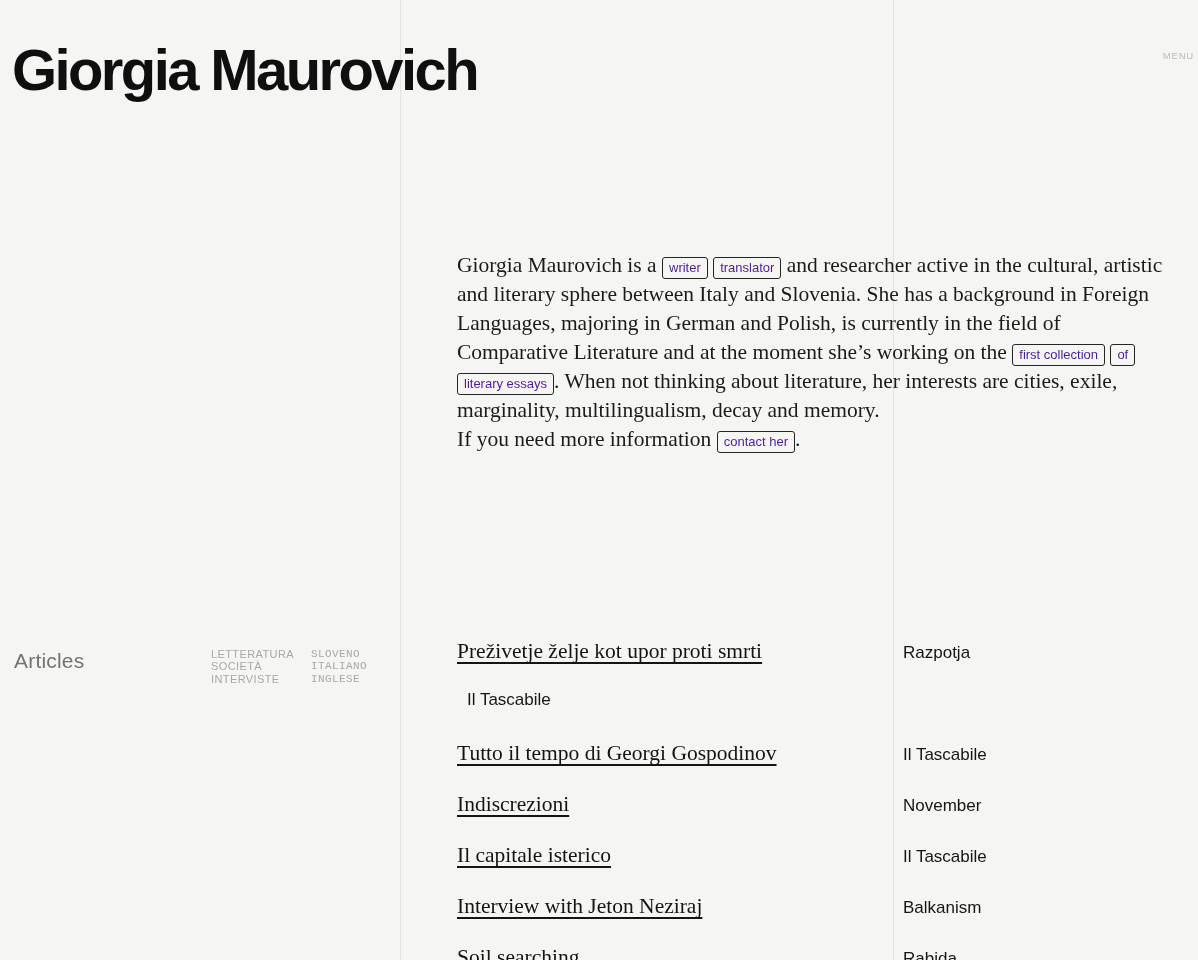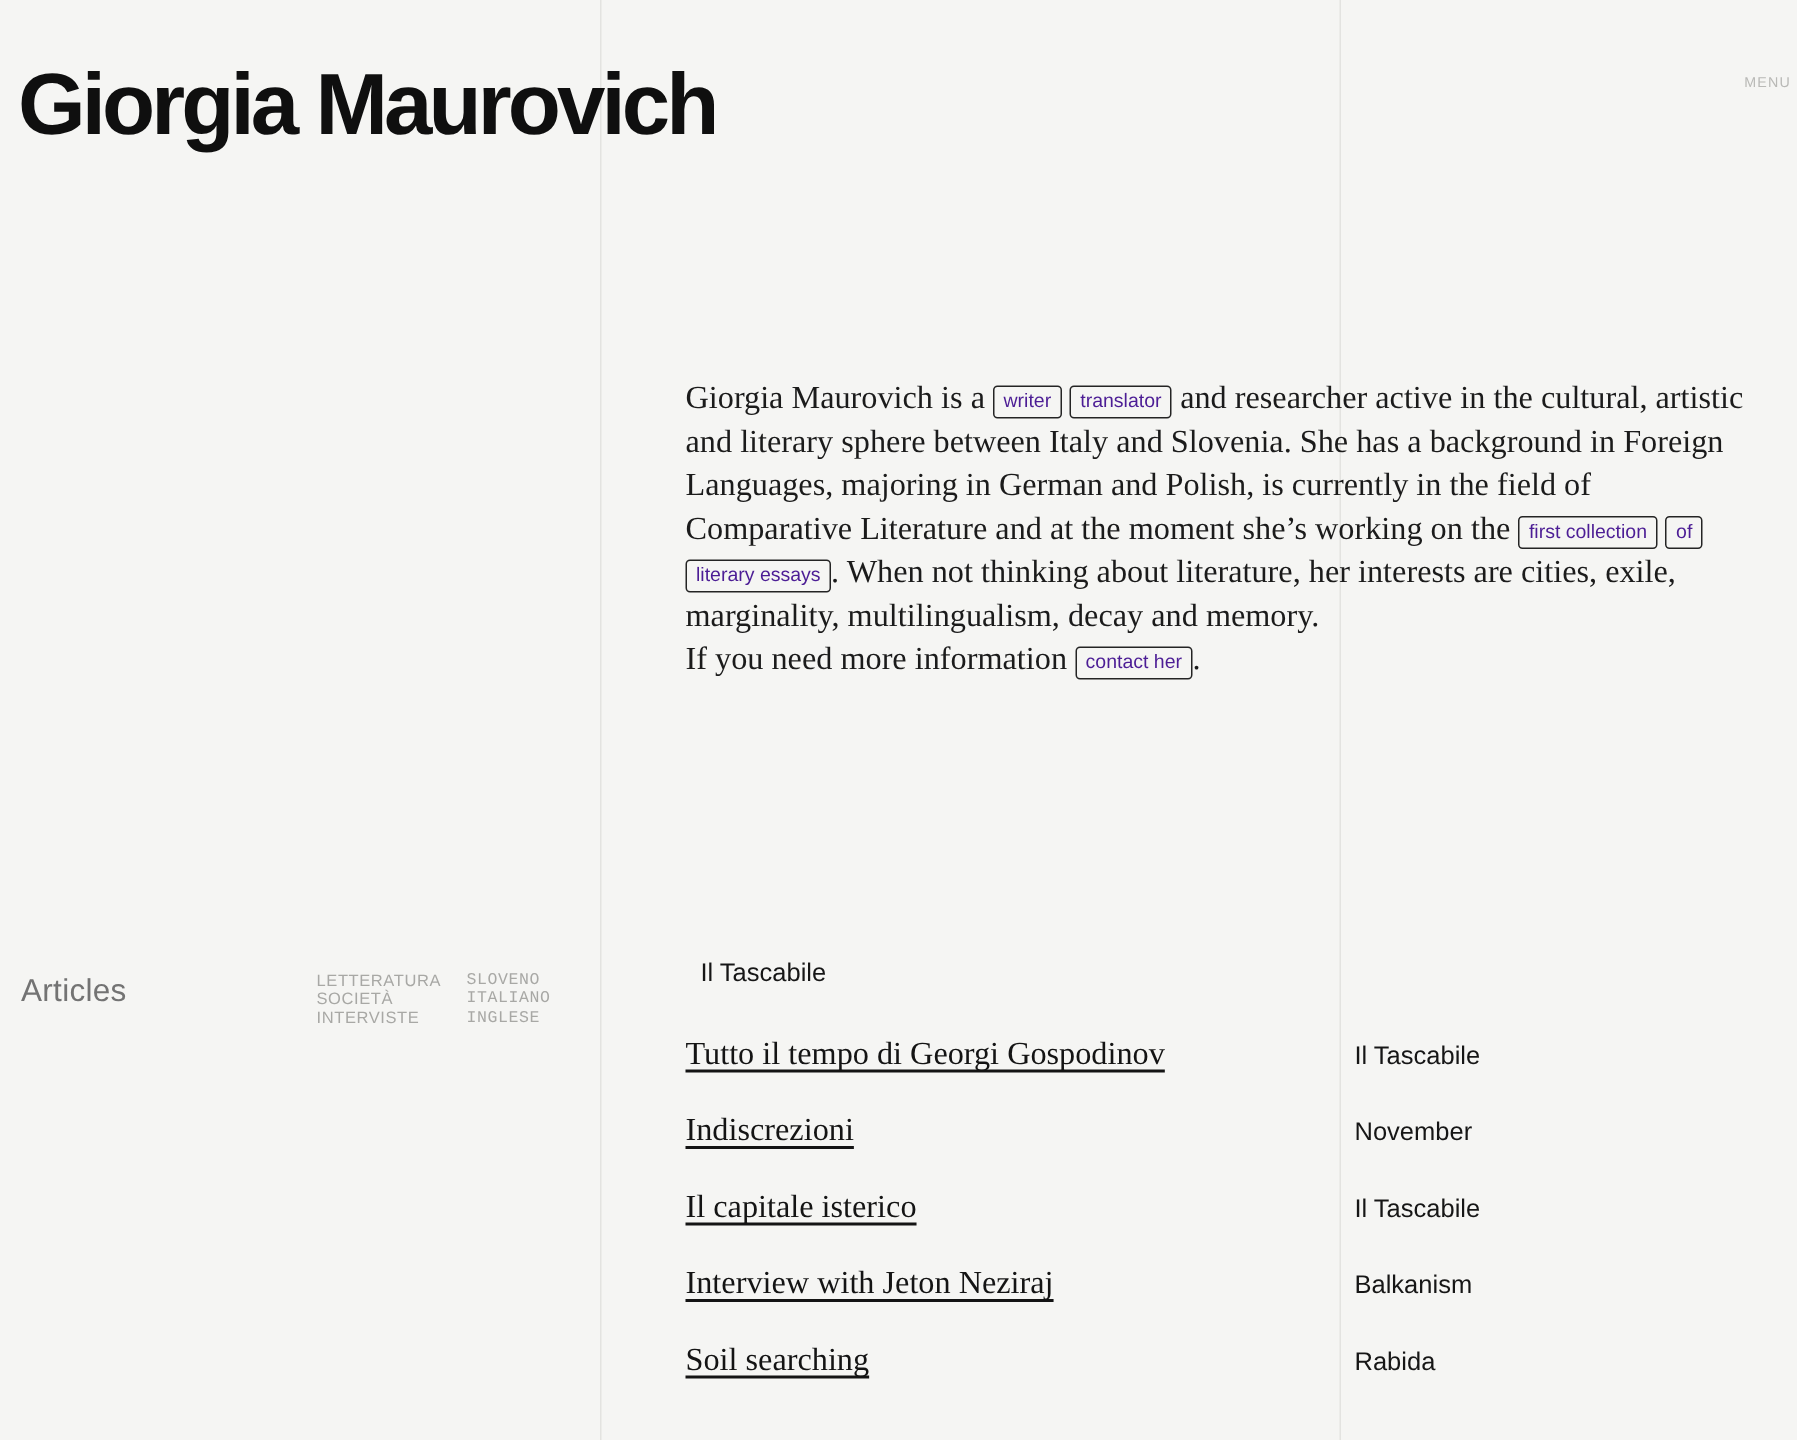--- a/index.html
+++ b/index.html
@@ -117,20 +117,24 @@
       <div class="filter-item">INTERVISTE</div>
     </div>
   <div class="filters languages">
       <div class="filter-item">SLOVENO</div>
       <div class="filter-item">ITALIANO</div>
       <div class="filter-item">INGLESE</div>
     </div>
 
   <div class="articles-list">
       <div class="article-row">
+        <span class="article-title">Preživetje želje kot upor proti smrti</span>
+        <span class="article-pub">Razpotja</span>
+      </div>
+      <div class="article-row">
         <span class="article-pub">Il Tascabile</span>
       </div>
       <div class="article-row">
         <span class="article-title">Tutto il tempo di Georgi Gospodinov</span>
         <span class="article-pub">Il Tascabile</span>
       </div>
       <div class="article-row">
         <span class="article-title">Indiscrezioni</span>
         <span class="article-pub">November</span>
       </div>

